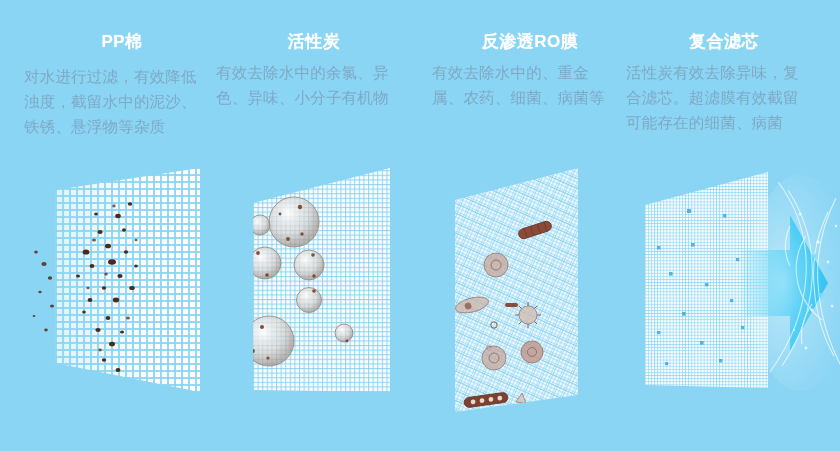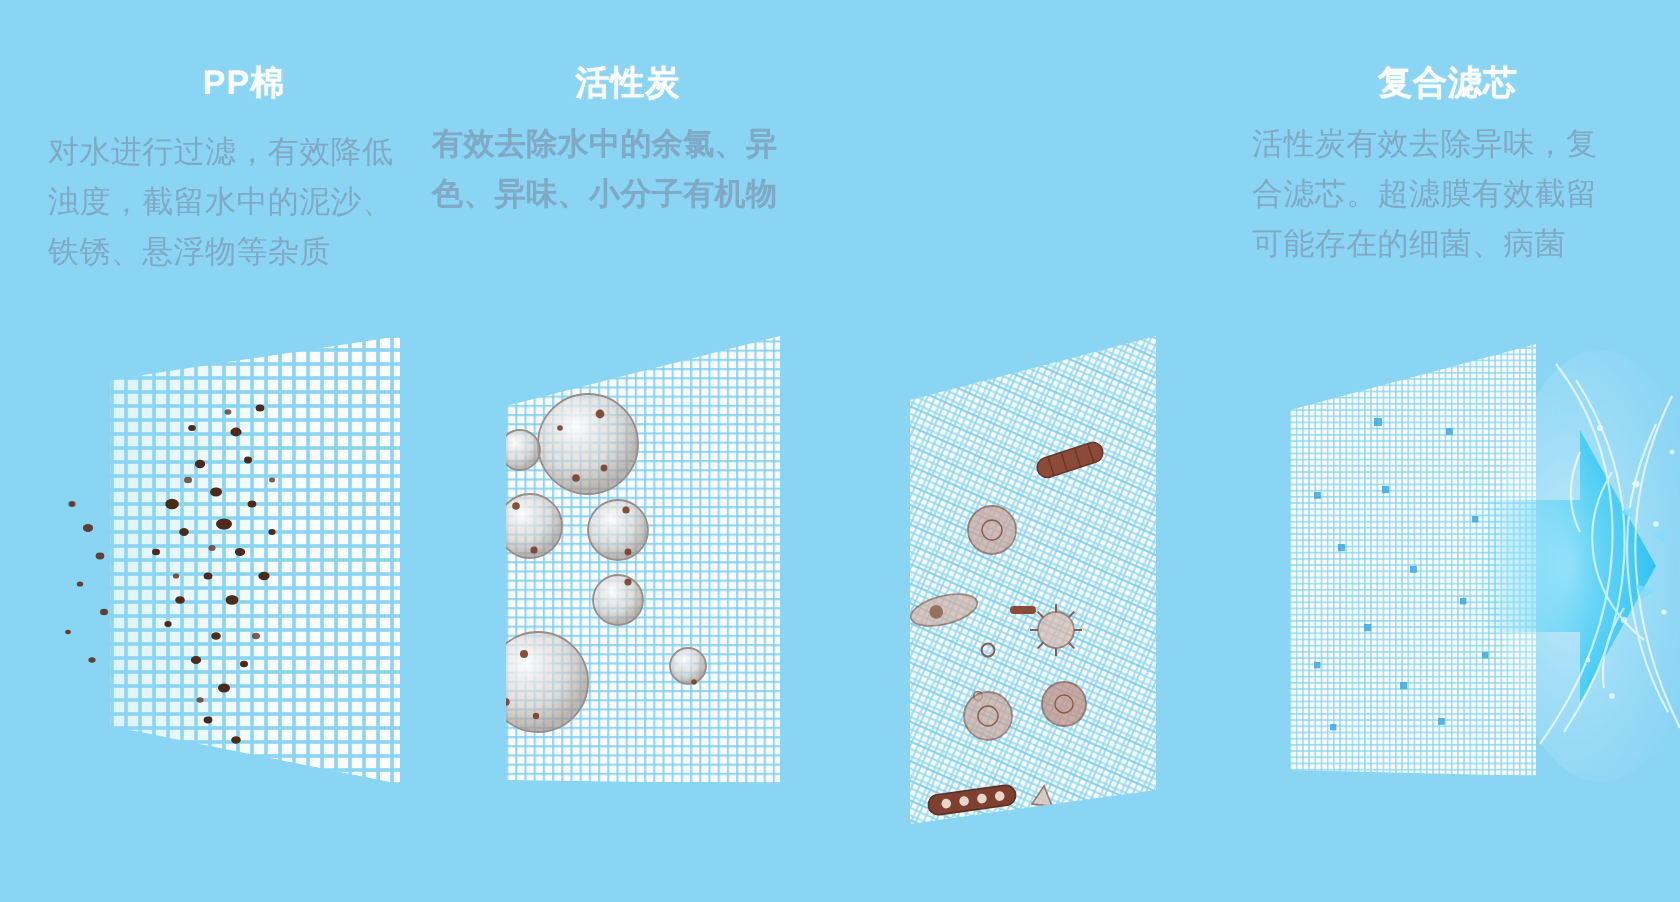--- a/index.html
+++ b/index.html
@@ -41,21 +41,21 @@
     color: #7fa9c4;
     font-size: 15.5px;
     line-height: 25px;
     letter-spacing: 0.2px;
     text-align: left;
   }
 
   #col0 { left: 24px; }
   #col0 .col-body { width: 186px; margin-top: 12px; }
   #col1 { left: 216px; }
-  #col1 .col-body { width: 186px; font-weight: bold; }
+  #col1 .col-body { width: 186px; }
   #col2 { left: 432px; }
   #col2 .col-body { width: 186px; }
   #col3 { left: 626px; }
   #col3 .col-body { width: 186px; }
 </style>
 </head>
 <body>
 
 <div id="stage">
 
@@ -338,19 +338,23 @@
   <div class="col" id="col0">
     <div class="col-title">PP棉</div>
     <div class="col-body">对水进行过滤，有效降低浊度，截留水中的泥沙、铁锈、悬浮物等杂质</div>
   </div>
 
   <div class="col" id="col1">
     <div class="col-title">活性炭</div>
     <div class="col-body">有效去除水中的余氯、异色、异味、小分子有机物</div>
   </div>
 
+  <div class="col" id="col2">
+    <div class="col-title">反渗透RO膜</div>
+    <div class="col-body">有效去除水中的、重金属、农药、细菌、病菌等</div>
+  </div>
 
   <div class="col" id="col3">
     <div class="col-title">复合滤芯</div>
     <div class="col-body">活性炭有效去除异味，复合滤芯。超滤膜有效截留可能存在的细菌、病菌</div>
   </div>
 
 </div>
 
 </body></html>

